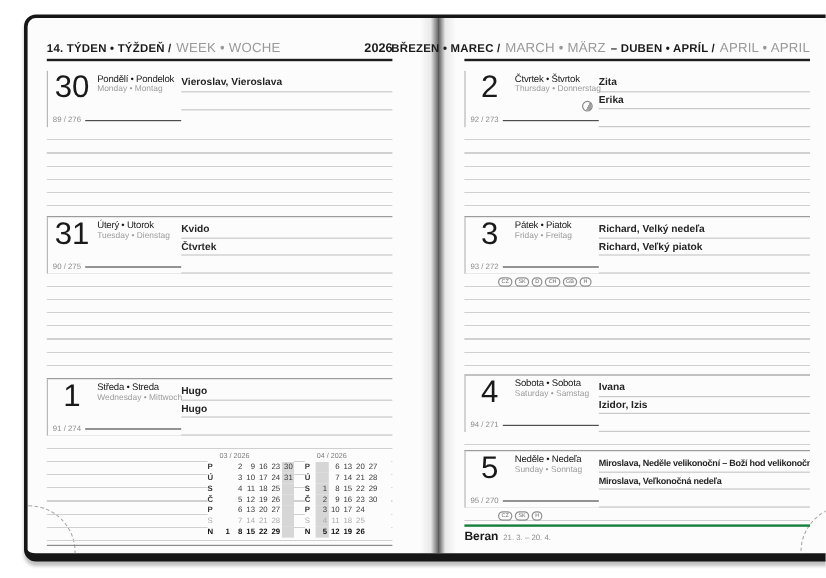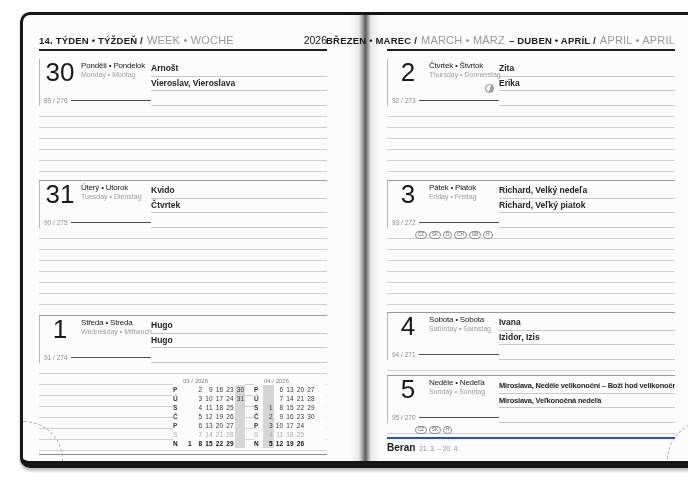--- a/index.html
+++ b/index.html
@@ -37,21 +37,21 @@
 
   .page-header{
     height:17px;border-bottom:2px solid #1d1d1d;display:flex;
     align-items:flex-end;padding-bottom:3px;margin-bottom:8px;
     white-space:nowrap;
   }
   .ph-bold{font-weight:bold;font-size:9.5px;letter-spacing:.2px;}
   .ph-light{font-size:11px;color:var(--muted);letter-spacing:.2px;}
   .page.left .page-header{justify-content:space-between}
   .page.right .page-header{justify-content:flex-end}
-  .ph-year{font-weight:normal;font-size:10.5px;}
+  .ph-year{font-weight:bold;font-size:10.5px;}
   .hgroup{display:flex;gap:4px;align-items:baseline;}
 
   .day-block{
     display:flex;flex-direction:column;box-sizing:border-box;
     border-bottom:1px solid var(--sep);position:relative;
   }
   .day-head{display:flex;height:47px;flex:none;}
   .day-info{
     width:112px;flex:none;position:relative;border-left:1px solid #b8b8b8;
     padding-left:4px;box-sizing:border-box;display:flex;flex-direction:column;
@@ -95,21 +95,21 @@
   .minical{width:72px;background:var(--paper);padding-bottom:1px;}
   .mc-label{font-size:6px;color:#7d7d7d;margin:0 0 1px 10px;}
   .mc-row{display:grid;grid-template-columns:9px repeat(6,1fr);height:9px;align-items:center;}
   .mc-letter{font-size:6.5px;font-weight:bold;color:#3a3a3a;}
   .mc-cell{font-size:6.5px;text-align:right;padding-right:1px;color:#3a3a3a;height:9px;line-height:9px;}
   .mc-row.sat .mc-letter,.mc-row.sat .mc-cell{color:#ababab;font-weight:normal;}
   .mc-row.sun .mc-letter,.mc-row.sun .mc-cell{font-weight:bold;color:#111;}
   .mc-cell.hl{background:var(--hl);}
 
   .zodiac{
-    position:absolute;left:0;right:0;bottom:0;border-top:2px solid #1d4ed8;
+    position:absolute;left:0;right:0;bottom:0;border-top:2px solid #15803d;
     padding-top:3px;display:flex;align-items:baseline;gap:4px;
   }
   .zodiac-name{font-weight:bold;font-size:10px;}
   .zodiac-range{font-size:6.5px;color:#8d8d8d;}
 </style>
 </head>
 <body>
 
 <div class="book">
   <div class="gutter"></div>
@@ -134,21 +134,20 @@
               <div class="t-cz">Pondělí • Pondelok</div>
               <div class="t-en">Monday • Montag</div>
             </span>
           </div>
           <div class="ord-row">
             <span class="ord">89 / 276</span>
             <span class="ord-line"></span>
           </div>
         </div>
         <div class="names">
-          <div class="name-line">Arnošt</div>
           <div class="name-line">Vieroslav, Vieroslava</div>
           <div class="name-line"></div>
         </div>
       </div>
       <div class="lines"></div>
     </div>
 
     <div class="day-block" style="height:135px">
       <div class="day-head">
         <div class="day-info">

